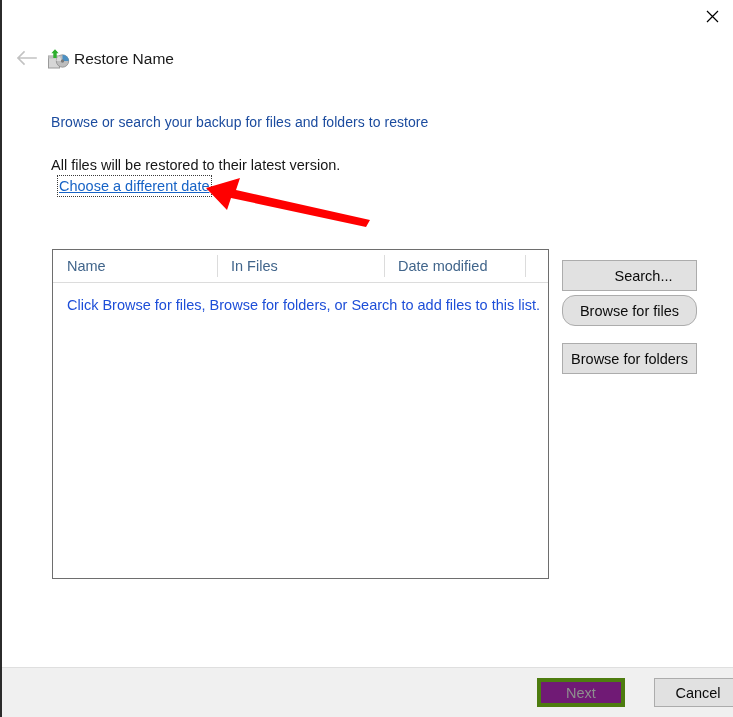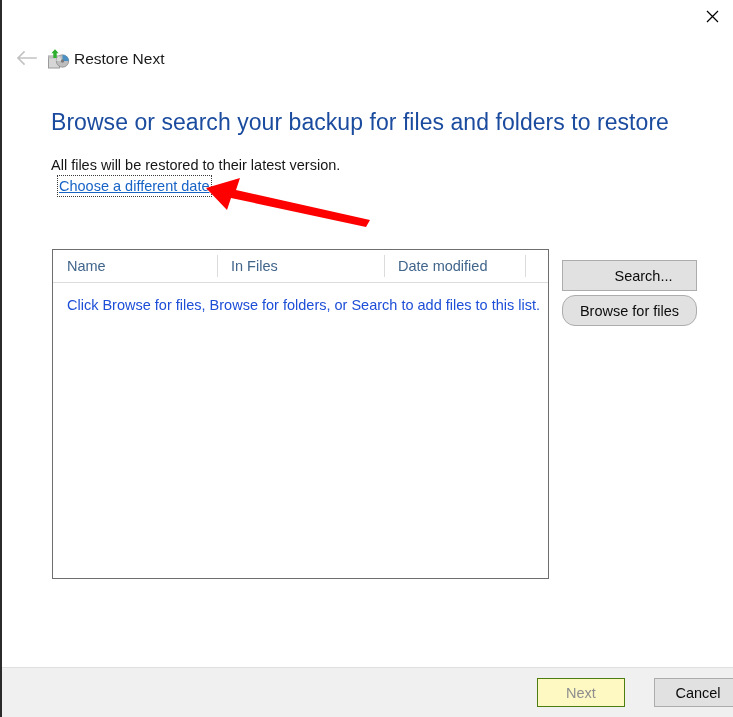--- a/index.html
+++ b/index.html
@@ -96,21 +96,21 @@
     position: absolute;
     left: 0;
     top: 95px;
     width: 733px;
   }
 
   #page-heading {
     position: absolute;
     left: 49px;
     top: 14px;
-    font-size: 23px;
+    font-size: 14px;
     color: #1B4B9E;
     line-height: 26px;
     white-space: nowrap;
     letter-spacing: 0.05px;
   }
 
   #restore-note {
     position: absolute;
     left: 49px;
     top: 60px;
@@ -247,22 +247,22 @@
     background: #E1E1E1;
     border: 1px solid #ACACAC;
     display: flex;
     align-items: center;
     justify-content: center;
     cursor: default;
     padding: 0;
     white-space: nowrap;
   }
   .footer-button.disabled {
-    background: #fef9c3;
-    border: 1px solid #4d7c0f;
+    background: #701a75;
+    border: 4px solid #4d7c0f;
     color: #8E8E8E;
   }
   #btn-next   { left: 535px; }
   #btn-cancel { left: 652px; text-align: center; }
 
   
   #annotation-arrow {
     position: absolute;
     left: 196px;
     top: 176px;
@@ -301,21 +301,21 @@
         <rect x="2.5" y="9" width="11" height="2.5" fill="#BFBFBF"></rect>
         <path d="M9 11 L9 4" stroke="#2FAF2F" stroke-width="3.4" fill="none"></path>
         <path d="M5.4 6.3 L9 2.3 L12.6 6.3 Z" fill="#2FAF2F"></path>
         <circle cx="16.5" cy="14" r="6.2" fill="#BDBDBD" stroke="#8C8C8C" stroke-width="0.8"></circle>
         <path d="M16.5 7.8 A6.2 6.2 0 0 1 22.7 14 L16.5 14 Z" fill="#4A90C4"></path>
         <path d="M16.5 14 L10.3 14 A6.2 6.2 0 0 1 13.0 8.8 Z" fill="#DADADA"></path>
         <circle cx="16.5" cy="14" r="1.7" fill="#7A7A7A"></circle>
       </svg>
     </span>
 
-    <span id="app-title">Restore Next</span>
+    <span id="app-title">Restore Name</span>
   </div>
 
   <div id="content">
     <div id="page-heading">Browse or search your backup for files and folders to restore</div>
     <div id="restore-note">All files will be restored to their latest version.</div>
     <a id="choose-date-link" href="#">Choose a different date</a>
   </div>
 
   <div id="file-list">
     <div id="list-header">
@@ -331,20 +331,21 @@
         <span class="col-label">Date modified</span>
       </div>
       <div class="col-sep" style="left:472px;"></div>
       <div id="col-extra" class="col-header"></div>
     </div>
     <div id="list-empty-hint">Click Browse for files, Browse for folders, or Search to add files to this list.</div>
   </div>
 
   <button id="btn-search" class="side-button">Search...</button>
   <button id="btn-browse-files" class="side-button">Browse for files</button>
+  <button id="btn-browse-folders" class="side-button">Browse for folders</button>
 
   <div id="footer">
     <button id="btn-next" class="footer-button disabled" disabled="">Next</button>
     <button id="btn-cancel" class="footer-button">Cancel</button>
   </div>
 
   <svg id="annotation-arrow" viewBox="0 0 180 52">
     <path d="M8 12 L42 2 L38 14 L172 44 L168 51 L33 22 L29 34 Z" fill="#FF0000"></path>
   </svg>
 

